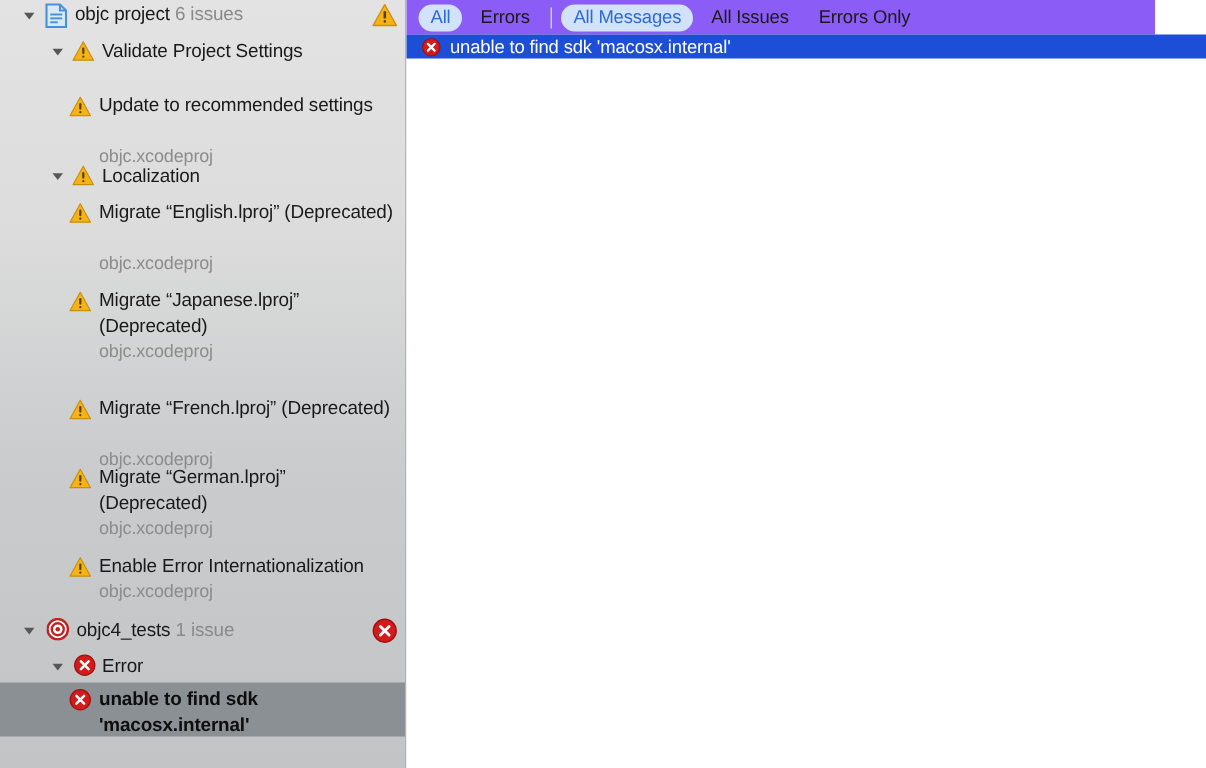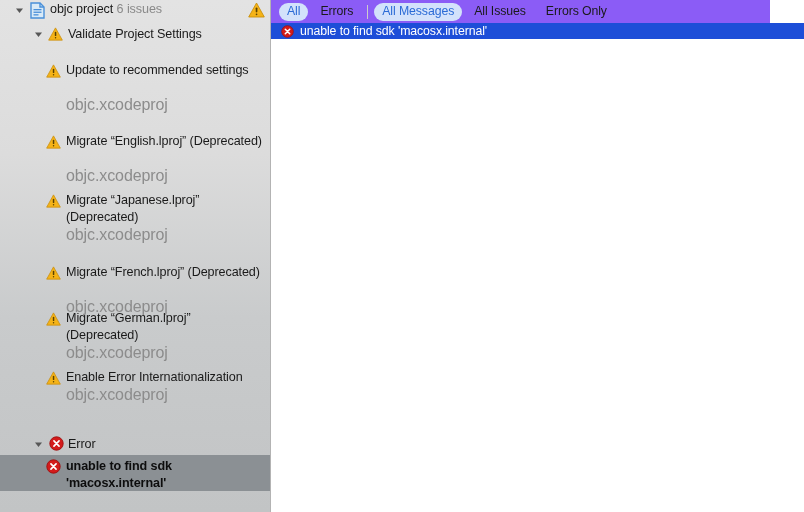--- a/index.html
+++ b/index.html
@@ -65,21 +65,21 @@
     line-height: 16.5px;
     letter-spacing: -0.1px;
   }
 
   .row-text .count {
     color: #8a8a8a;
   }
 
   .row-sub {
     position: absolute;
-    font-size: 16px;
+    font-size: 12px;
     color: #8c8c8c;
     line-height: 15px;
     letter-spacing: -0.1px;
   }
 
   .badge-right {
     position: absolute;
     right: 4px;
   }
 
@@ -200,20 +200,35 @@
         <svg width="15" height="14" viewBox="0 0 17 16" class="icon-svg">
           <path d="M8.5 1 L16.3 15 L0.7 15 Z" fill="#f5b317" stroke="#c98e0a" stroke-width="0.9" stroke-linejoin="round"></path>
           <rect x="7.7" y="5.4" width="1.7" height="5" rx="0.8" fill="#5a4200"></rect>
           <rect x="7.7" y="11.4" width="1.7" height="1.8" rx="0.85" fill="#5a4200"></rect>
         </svg>
       </span>
       <span class="row-text" style="left:66px;top:2px;width:190px;">Update to recommended settings</span>
       <span class="row-sub" style="left:66px;top:37px;">objc.xcodeproj</span>
     </div>
 
+    <div class="nav-row" style="top:107px;height:20px;width:271px;">
+      <span class="disc" style="left:33px;top:5px;">
+        <svg width="11" height="11" viewBox="0 0 11 11" class="icon-svg">
+            <path d="M2 3.5 L9 3.5 L5.5 8 Z" fill="#575757"></path>
+          </svg>
+      </span>
+      <span class="row-icon" style="left:48px;top:3px;">
+        <svg width="15" height="14" viewBox="0 0 17 16" class="icon-svg">
+          <path d="M8.5 1 L16.3 15 L0.7 15 Z" fill="#f5b317" stroke="#c98e0a" stroke-width="0.9" stroke-linejoin="round"></path>
+          <rect x="7.7" y="5.4" width="1.7" height="5" rx="0.8" fill="#5a4200"></rect>
+          <rect x="7.7" y="11.4" width="1.7" height="1.8" rx="0.85" fill="#5a4200"></rect>
+        </svg>
+      </span>
+      <span class="row-text" style="left:68px;top:2px;">Localization</span>
+    </div>
 
     <div class="nav-row" style="top:131px;height:57px;width:233px;">
       <span class="row-icon" style="left:46px;top:4px;">
         <svg width="15" height="14" viewBox="0 0 17 16" class="icon-svg">
           <path d="M8.5 1 L16.3 15 L0.7 15 Z" fill="#f5b317" stroke="#c98e0a" stroke-width="0.9" stroke-linejoin="round"></path>
           <rect x="7.7" y="5.4" width="1.7" height="5" rx="0.8" fill="#5a4200"></rect>
           <rect x="7.7" y="11.4" width="1.7" height="1.8" rx="0.85" fill="#5a4200"></rect>
         </svg>
       </span>
       <span class="row-text" style="left:66px;top:2px;width:200px;">Migrate “English.lproj” (Deprecated)</span>
@@ -261,20 +276,41 @@
         <svg width="15" height="14" viewBox="0 0 17 16" class="icon-svg">
           <path d="M8.5 1 L16.3 15 L0.7 15 Z" fill="#f5b317" stroke="#c98e0a" stroke-width="0.9" stroke-linejoin="round"></path>
           <rect x="7.7" y="5.4" width="1.7" height="5" rx="0.8" fill="#5a4200"></rect>
           <rect x="7.7" y="11.4" width="1.7" height="1.8" rx="0.85" fill="#5a4200"></rect>
         </svg>
       </span>
       <span class="row-text" style="left:66px;top:2px;width:205px;">Enable Error Internationalization</span>
       <span class="row-sub" style="left:66px;top:20px;">objc.xcodeproj</span>
     </div>
 
+    <div class="nav-row" style="top:409px;height:22px;width:271px;">
+      <span class="disc" style="left:14px;top:6px;">
+        <svg width="11" height="11" viewBox="0 0 11 11" class="icon-svg">
+            <path d="M2 3.5 L9 3.5 L5.5 8 Z" fill="#575757"></path>
+          </svg>
+      </span>
+      <span class="row-icon" style="left:31px;top:3px;">
+        <svg width="15" height="15" viewBox="0 0 15 15" class="icon-svg">
+          <circle cx="7.5" cy="7.5" r="6.8" fill="#ffffff" stroke="#c0231f" stroke-width="1.6"></circle>
+          <circle cx="7.5" cy="7.5" r="4" fill="#ffffff" stroke="#c0231f" stroke-width="1.6"></circle>
+          <circle cx="7.5" cy="7.5" r="1.5" fill="#c0231f"></circle>
+        </svg>
+      </span>
+      <span class="row-text" style="left:51px;top:3px;"><span>objc4_tests</span> <span class="count">1 issue</span></span>
+      <span class="badge-right" style="top:3px;right:6px;">
+        <svg width="17" height="17" viewBox="0 0 17 17" class="icon-svg">
+          <circle cx="8.5" cy="8.5" r="7.6" fill="#d31b1b" stroke="#9e0f0f" stroke-width="1"></circle>
+          <path d="M5.6 5.6 L11.4 11.4 M11.4 5.6 L5.6 11.4" stroke="#ffffff" stroke-width="1.9" stroke-linecap="round"></path>
+        </svg>
+      </span>
+    </div>
 
     <div class="nav-row" style="top:433px;height:21px;width:271px;">
       <span class="disc" style="left:33px;top:6px;">
         <svg width="11" height="11" viewBox="0 0 11 11" class="icon-svg">
             <path d="M2 3.5 L9 3.5 L5.5 8 Z" fill="#575757"></path>
           </svg>
       </span>
       <span class="row-icon" style="left:49px;top:3px;">
         <svg width="15" height="15" viewBox="0 0 17 17" class="icon-svg">
           <circle cx="8.5" cy="8.5" r="7.6" fill="#d31b1b" stroke="#9e0f0f" stroke-width="1"></circle>

